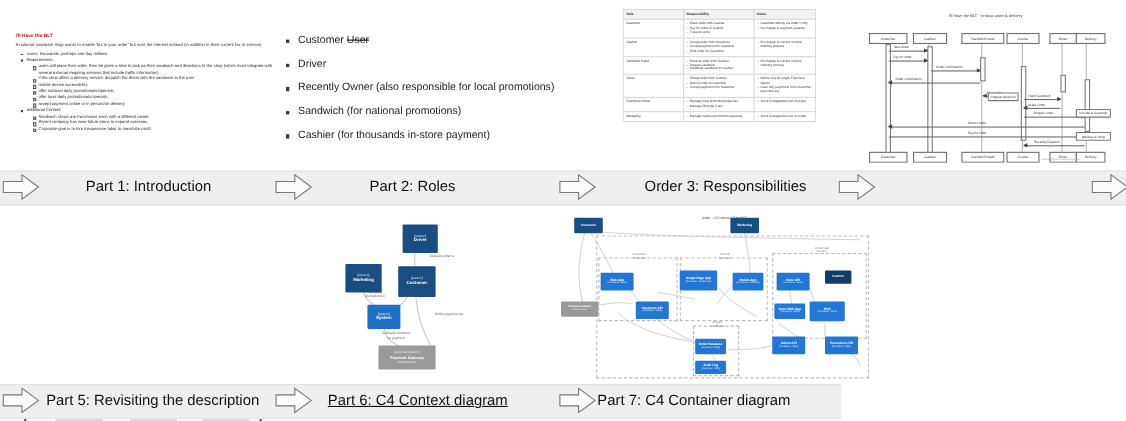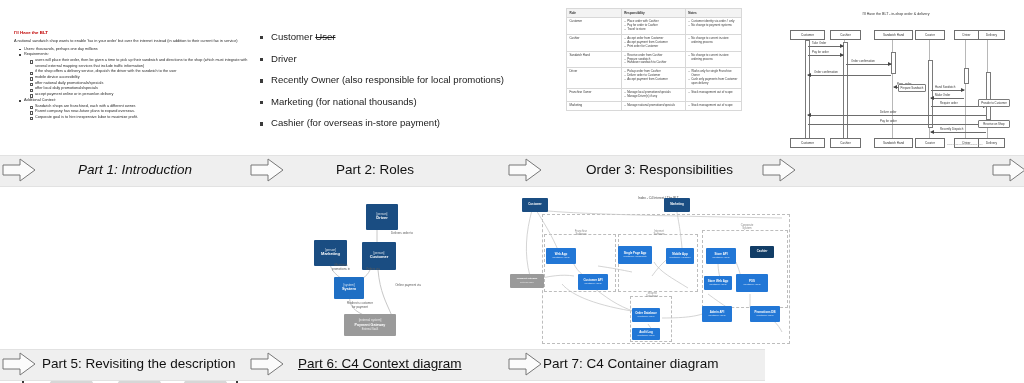--- a/index.html
+++ b/index.html
@@ -107,22 +107,22 @@
         </ul>
       </li>
     </ul>
   </div>
 
   <div class="panel" style="left:258px;top:32px;width:250px;height:110px;">
     <ul class="roles">
       <li><span>Customer </span><span class="strike">User</span></li>
       <li>Driver</li>
       <li>Recently Owner (also responsible for local promotions)</li>
-      <li>Marketing (for national thousands)</li>
-      <li>Cashier (for overseas in-store payment)</li>
+      <li>Sandwich (for national promotions)</li>
+      <li>Cashier (for thousands in-store payment)</li>
 
     </ul>
   </div>
 
   <div class="panel" style="left:566px;top:8px;width:176px;height:140px;">
     <table class="rtable">
       <thead>
         <tr>
           <th style="width:31%">Role</th>
           <th style="width:37%">Responsibility</th>
@@ -294,21 +294,21 @@
     <div class="credit" style="left:165px;top:133px;">www.websequencediagrams.com</div>
   </div>
 
   <div class="strip row1"></div>
 
   <div class="arrow" style="left:2px;top:157px;">
     <svg viewBox="0 0 34 26">
         <polygon points="1,8 18,8 18,2 33,13 18,24 18,18 1,18" fill="#fbfbfb" stroke="#777" stroke-width="1"></polygon>
       </svg>
   </div>
-  <div class="cap" style="left:78px;top:155px;font-style:italic;">Part 1: Introduction</div>
+  <div class="cap" style="left:78px;top:155px;">Part 1: Introduction</div>
 
   <div class="arrow" style="left:250px;top:157px;">
     <svg viewBox="0 0 34 26">
         <polygon points="1,8 18,8 18,2 33,13 18,24 18,18 1,18" fill="#fbfbfb" stroke="#777" stroke-width="1"></polygon>
       </svg>
   </div>
   <div class="cap" style="left:336px;top:155px;">Part 2: Roles</div>
 
   <div class="arrow" style="left:508px;top:157px;">
     <svg viewBox="0 0 34 26">

